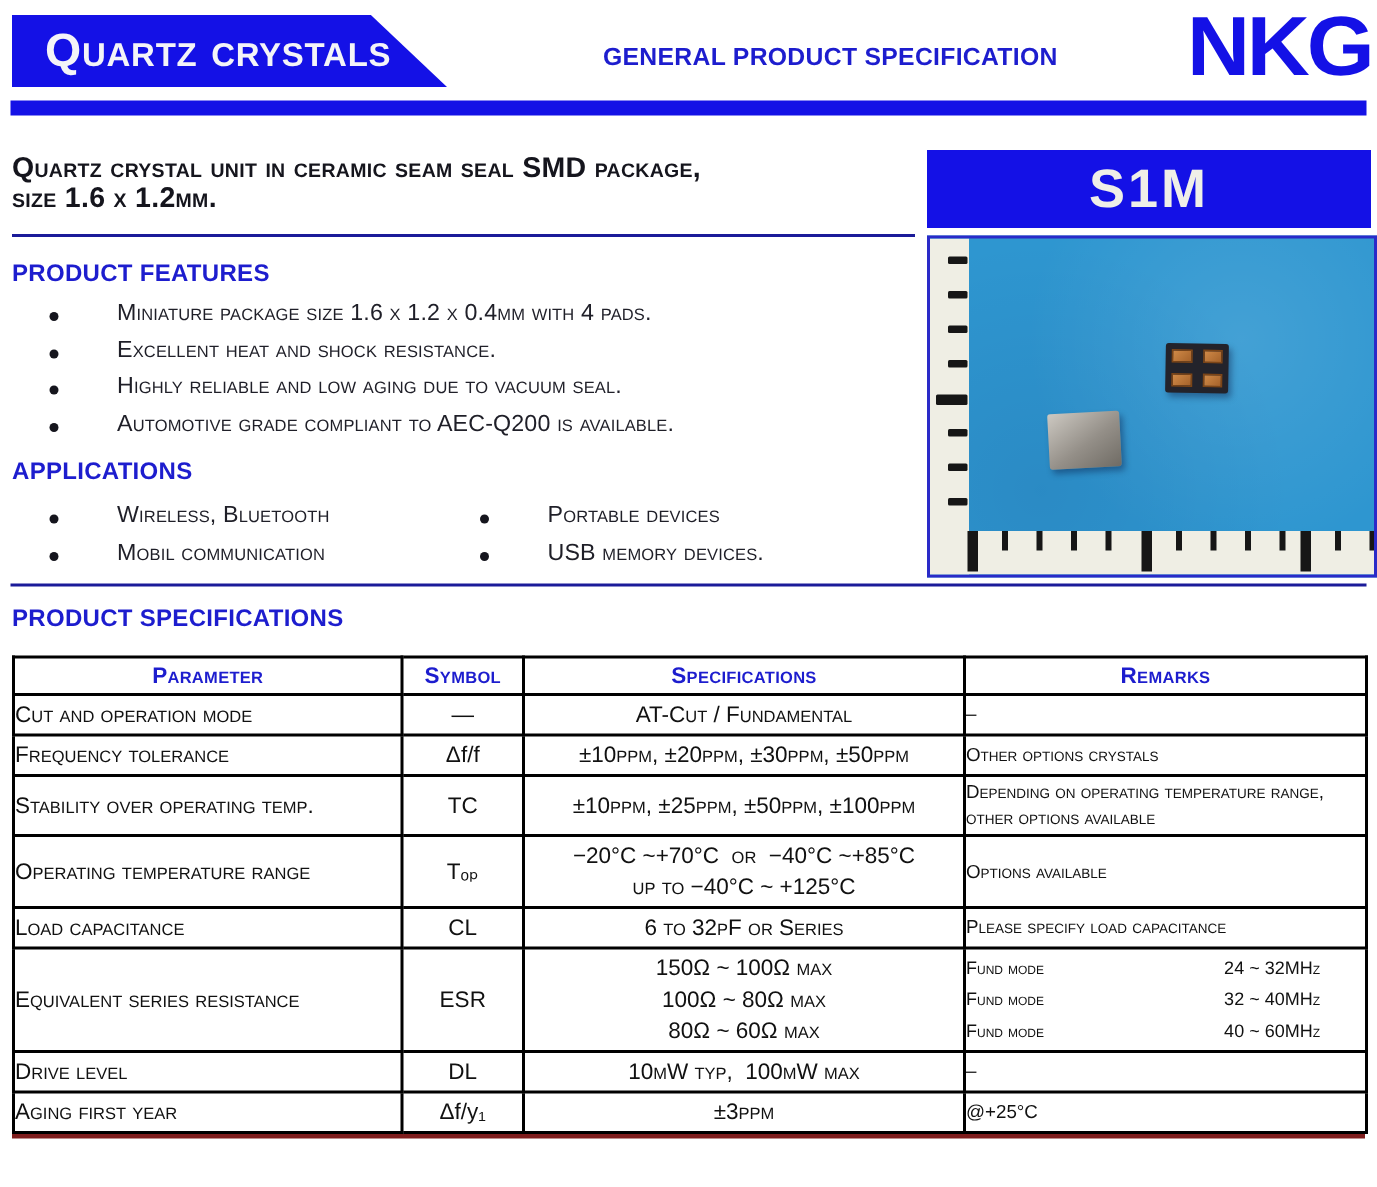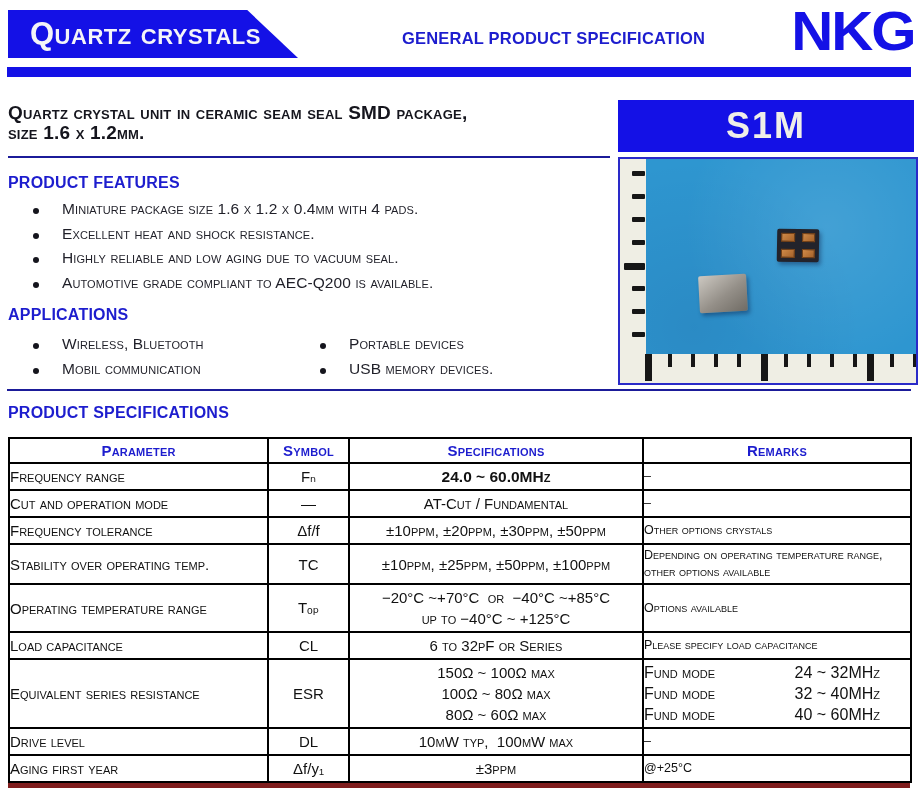--- a/index.html
+++ b/index.html
@@ -44,37 +44,37 @@
   .chip-dark i{background:linear-gradient(135deg,#d08a48,#a5622a);border:1px solid #7c4517;display:block;}
   .chip-gray{position:absolute;left:79px;top:116px;width:48px;height:37px;border-radius:2px;
              background:linear-gradient(145deg,#cdc9c2 0%,#948f88 55%,#6f6b64 100%);
              transform:rotate(-3deg);box-shadow:2px 3px 4px rgba(0,0,40,.35);}
 
   
   .sec-heading{position:absolute;left:8px;font-size:16px;font-weight:bold;color:#1d1dce;letter-spacing:.2px;}
   #features-heading{top:174px;} #applications-heading{top:306px;} #specs-heading{top:404px;}
   .bullet-item{position:absolute;height:25px;display:flex;align-items:center;}
   .bullet-item .dot{position:absolute;width:6px;height:6px;border-radius:50%;background:#15151d;left:0;top:8px;}
-  .bullet-item .btxt{position:absolute;left:29px;top:0;font-size:15.5px;font-variant:small-caps;
+  .bullet-item .btxt{position:absolute;left:45px;top:0;font-size:15.5px;font-variant:small-caps;
                      color:#1f1f28;white-space:nowrap;letter-spacing:.1px;}
   .separator{position:absolute;left:7px;top:389px;width:904px;border-top:2.5px solid #1b1b99;}
 
   
-  .spec-table-wrap{position:absolute;left:8px;top:437px;width:902px;border-bottom:5px solid #7f1d1d;}
+  .spec-table-wrap{position:absolute;left:8px;top:437px;width:902px;border-bottom:3px solid #7f1d1d;}
   table.spec{border-collapse:collapse;width:100%;table-layout:fixed;}
   table.spec th,table.spec td{border:2px solid #000;vertical-align:middle;padding:2px 0;}
   table.spec th{color:#1d1dce;font-size:15px;font-weight:bold;font-variant:small-caps;text-align:center;
                 letter-spacing:.2px;padding:3px 0;}
   td.c-param{font-size:15px;font-variant:small-caps;color:#111;padding-left:4px;}
   td.c-symbol{font-size:15px;text-align:center;color:#111;font-family:"Liberation Sans","DejaVu Sans",sans-serif;}
   td.c-spec{font-size:15px;font-variant:small-caps;text-align:center;color:#111;}
   td.c-spec .spec-line{line-height:21px;white-space:pre-wrap;}
   td.c-spec.bold{font-weight:bold;font-size:15.5px;}
   td.c-remarks{font-size:12.5px;font-variant:small-caps;color:#111;padding-left:4px;line-height:17px;}
-  td.c-remarks .pair{display:flex;justify-content:space-between;padding-right:30px;line-height:21px;font-size:16px;}
+  td.c-remarks .pair{display:flex;justify-content:space-between;padding-right:30px;line-height:21px;font-size:12px;}
 </style>
 </head>
 <body>
 
 <div id="page">
 
   <div class="banner">
     <span class="banner-text">Quartz crystals</span>
   </div>
   <div class="center-title">GENERAL PRODUCT SPECIFICATION</div>
@@ -178,28 +178,20 @@
       <thead>
         <tr>
           <th>Parameter</th>
           <th>Symbol</th>
           <th>Specifications</th>
           <th>Remarks</th>
         </tr>
       </thead>
       <tbody id="spec-table-body">
           <tr>
-            <td class="c-param">Frequency range</td>
-            <td class="c-symbol">Fₙ</td>
-            <td class="c-spec bold">
-              <div class="spec-line">24.0 ~ 60.0MHz</div>
-            </td>
-            <td class="c-remarks">–</td>
-          </tr>
-          <tr>
             <td class="c-param">Cut and operation mode</td>
             <td class="c-symbol">—</td>
             <td class="c-spec">
               <div class="spec-line">AT-Cut / Fundamental</div>
             </td>
             <td class="c-remarks">–</td>
           </tr>
           <tr>
             <td class="c-param">Frequency tolerance</td>
             <td class="c-symbol">Δf/f</td>

